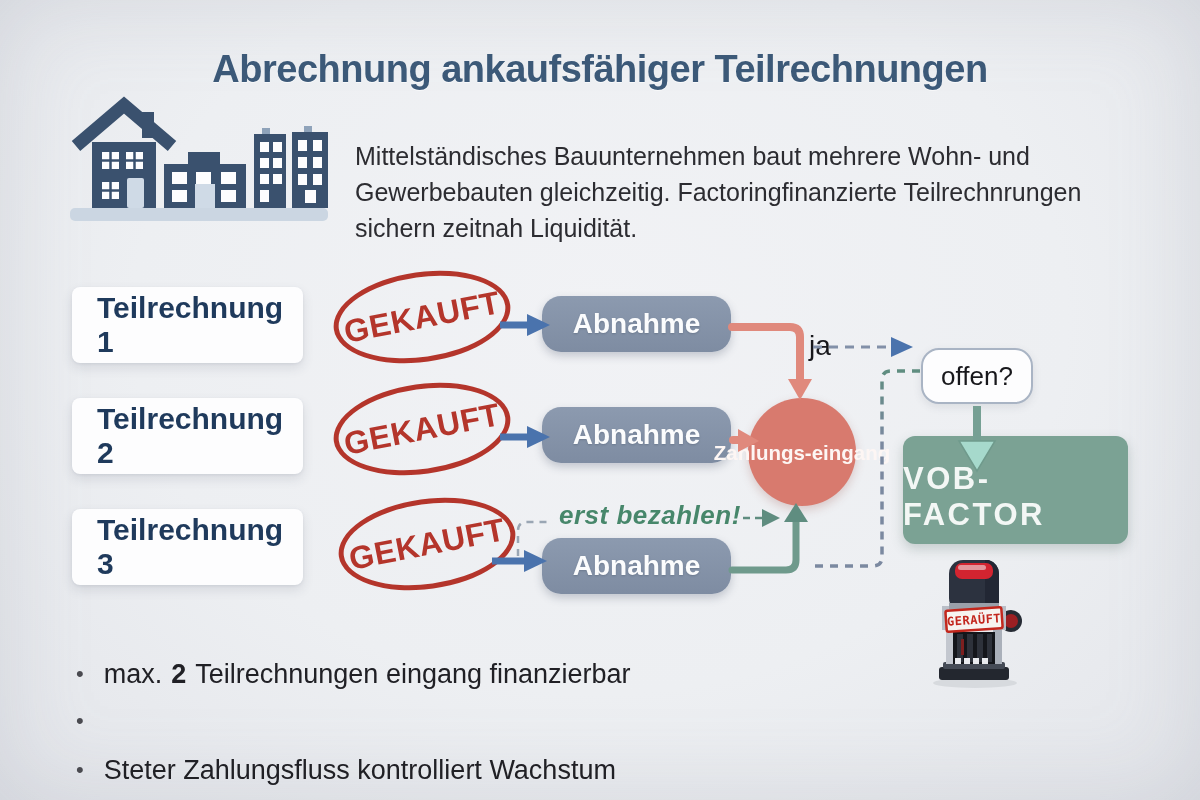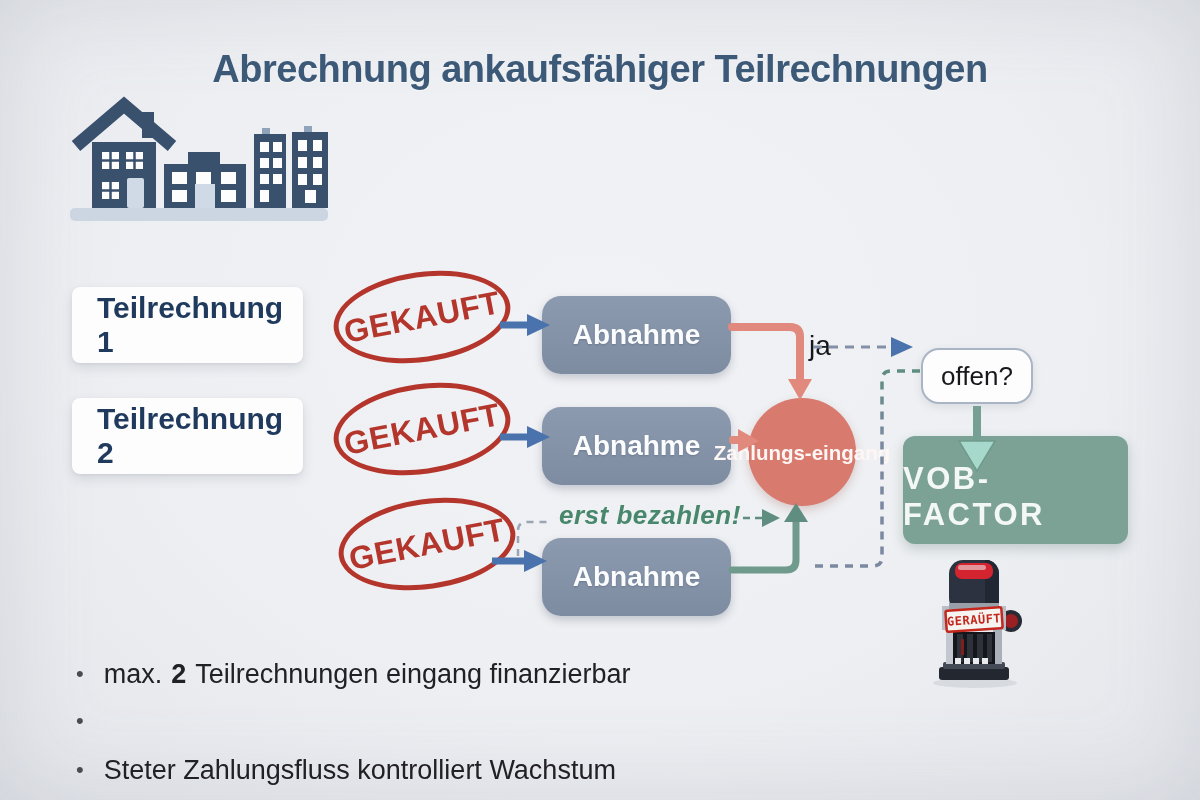--- a/index.html
+++ b/index.html
@@ -31,21 +31,21 @@
   .oval{
     width:168px;height:80px;border:5px solid #b4352b;border-radius:50%;
     transform:rotate(-8deg);display:flex;align-items:center;justify-content:center;
   }
   .oval span{
     font-size:32px;font-weight:800;color:#b4352b;letter-spacing:.5px;
     transform:rotate(-3deg);
   }
   .o1{left:333px;top:272px}.o2{left:333px;top:384px}.o3{left:338px;top:499px}
   .abn{
-    left:542px;width:189px;height:78px;border-radius:19px;
+    left:542px;width:189px;height:56px;border-radius:19px;
     background:linear-gradient(#8c9aaf,#7e8ca2);
     box-shadow:0 4px 9px rgba(60,70,95,.25);
     display:flex;align-items:center;justify-content:center;
   }
   .abn span{font-size:28px;font-weight:bold;color:#fbfcfd;text-shadow:0 1px 2px rgba(40,50,70,.25);}
   .a1{top:296px}.a2{top:407px}.a3{top:538px}
   
   .paycircle{
     left:748px;top:398px;width:108px;height:108px;border-radius:50%;
     background:#d87a6e;display:flex;flex-direction:row;align-items:center;justify-content:center;
@@ -134,26 +134,30 @@
       <rect x="232" y="44" width="9" height="11"></rect>
         <rect x="247" y="44" width="9" height="11"></rect>
       <rect x="232" y="61" width="9" height="11"></rect>
         <rect x="247" y="61" width="9" height="11"></rect>
       <rect x="232" y="78" width="9" height="11"></rect>
         <rect x="247" y="78" width="9" height="11"></rect>
       <rect x="239" y="94" width="11" height="13"></rect>
     </g>
   </svg>
 
+  <div class="abs intro">Mittelständisches Bauunternehmen baut mehrere Wohn- und Gewerbebauten gleichzeitig. Factoringfinanzierte Teilrechnrungen sichern zeitnah Liquidität.</div>
 
   <div class="abs card c1">
     <span>Teilrechnung 1</span>
     </div>
   <div class="abs card c2">
     <span>Teilrechnung 2</span>
+    </div>
+  <div class="abs card c3">
+    <span>Teilrechnung 3</span>
     </div>
 
   <div class="abs oval o1">
     <span>GEKAUFT</span>
     </div>
   <div class="abs oval o2">
     <span>GEKAUFT</span>
     </div>
   <div class="abs oval o3">
     <span>GEKAUFT</span>

